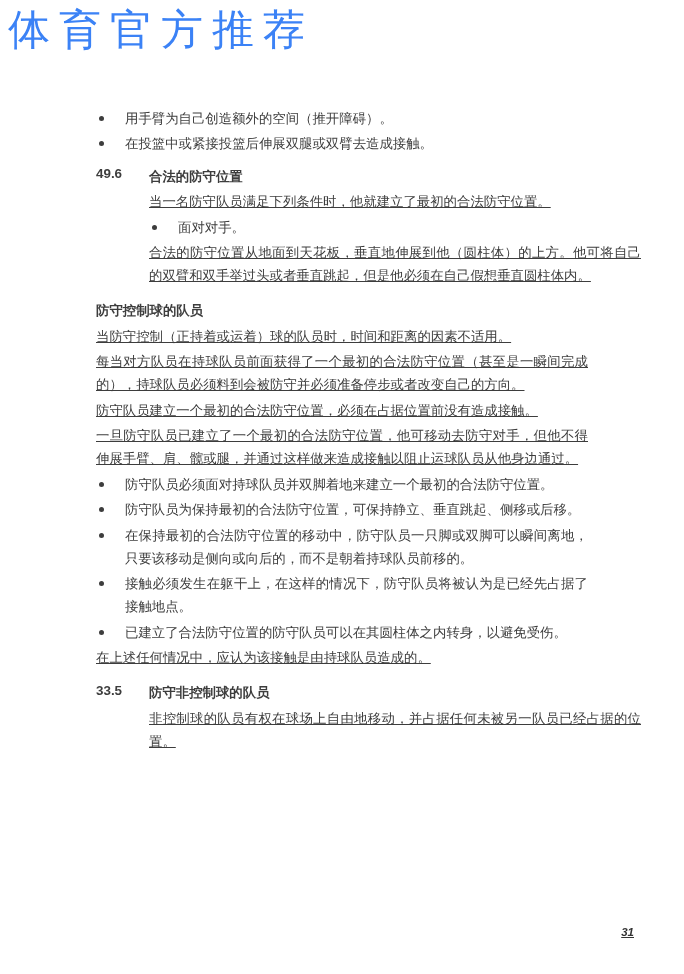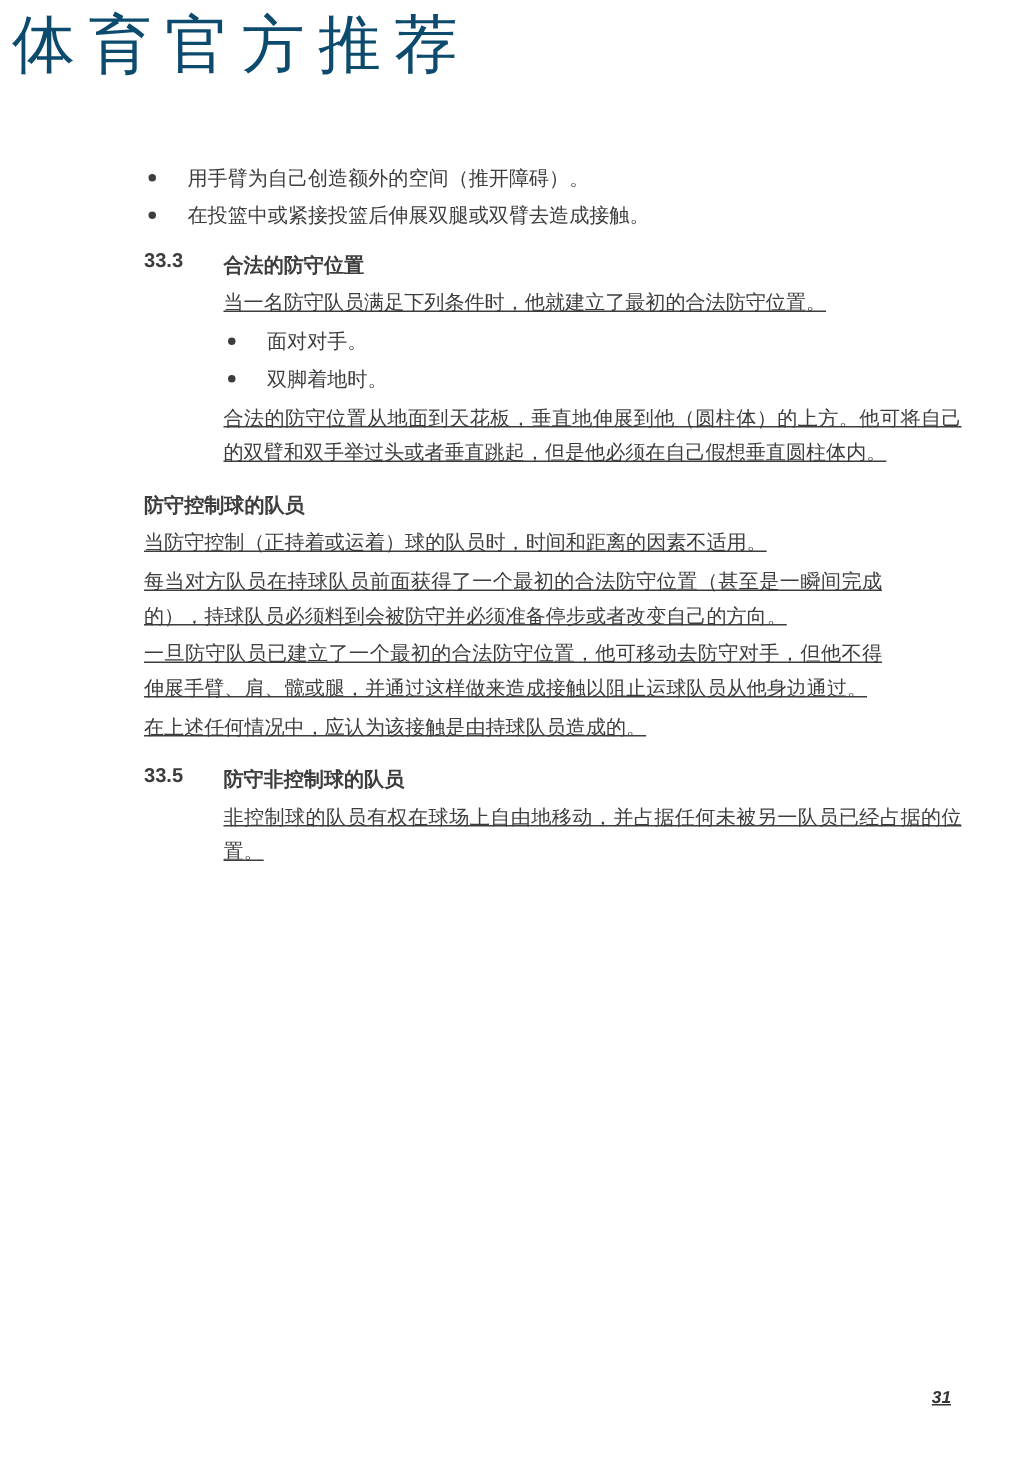--- a/index.html
+++ b/index.html
@@ -68,47 +68,54 @@
     font-size: 11.5px;
     color: #333333;
     text-decoration: underline;
   }
 </style>
 </head>
 <body>
 
 <div class="page" style="background: rgb(255, 255, 255);">
 
-  <div class="watermark" style="color: #0c4a6e;">体育官方推荐</div>
+  <div class="watermark" style="color: #3b82f6;">体育官方推荐</div>
 
   <div class="content" style="color: rgb(61, 61, 61);">
     <ul class="bullets intro-block">
         <li>用手臂为自己创造额外的空间（推开障碍）。</li>
         <li>在投篮中或紧接投篮后伸展双腿或双臂去造成接触。</li>
       </ul>
     <div>
   <div class="section">
-    <div class="section-number">33.3</div>
+    <div class="section-number">49.6</div>
     <div class="section-body">
       <div class="section-title">合法的防守位置</div>
     <p class="para">当一名防守队员满足下列条件时，他就建立了最初的合法防守位置。</p>
             <ul class="bullets">
               <li>面对对手。</li>
-              <li>双脚着地时。</li>
             </ul>
             <p class="para">合法的防守位置从地面到天花板，垂直地伸展到他（圆柱体）的上方。他可将自己的双臂和双手举过头或者垂直跳起，但是他必须在自己假想垂直圆柱体内。</p>
           </div>
   </div>
 
   <div class="section">
     <div class="section-body">
       <div class="section-title">防守控制球的队员</div>
     <p class="para">当防守控制（正持着或运着）球的队员时，时间和距离的因素不适用。</p>
             <p class="para">每当对方队员在持球队员前面获得了一个最初的合法防守位置（甚至是一瞬间完成的），持球队员必须料到会被防守并必须准备停步或者改变自己的方向。</p>
+            <p class="para">防守队员建立一个最初的合法防守位置，必须在占据位置前没有造成接触。</p>
             <p class="para">一旦防守队员已建立了一个最初的合法防守位置，他可移动去防守对手，但他不得伸展手臂、肩、髋或腿，并通过这样做来造成接触以阻止运球队员从他身边通过。</p>
+            <ul class="bullets">
+              <li>防守队员必须面对持球队员并双脚着地来建立一个最初的合法防守位置。</li>
+              <li>防守队员为保持最初的合法防守位置，可保持静立、垂直跳起、侧移或后移。</li>
+              <li>在保持最初的合法防守位置的移动中，防守队员一只脚或双脚可以瞬间离地，只要该移动是侧向或向后的，而不是朝着持球队员前移的。</li>
+              <li>接触必须发生在躯干上，在这样的情况下，防守队员将被认为是已经先占据了接触地点。</li>
+              <li>已建立了合法防守位置的防守队员可以在其圆柱体之内转身，以避免受伤。</li>
+            </ul>
             <p class="para">在上述任何情况中，应认为该接触是由持球队员造成的。</p>
           </div>
   </div>
 
   <div class="section">
     <div class="section-number">33.5</div>
     <div class="section-body">
       <div class="section-title">防守非控制球的队员</div>
     <p class="para">非控制球的队员有权在球场上自由地移动，并占据任何未被另一队员已经占据的位置。</p>
           </div>

